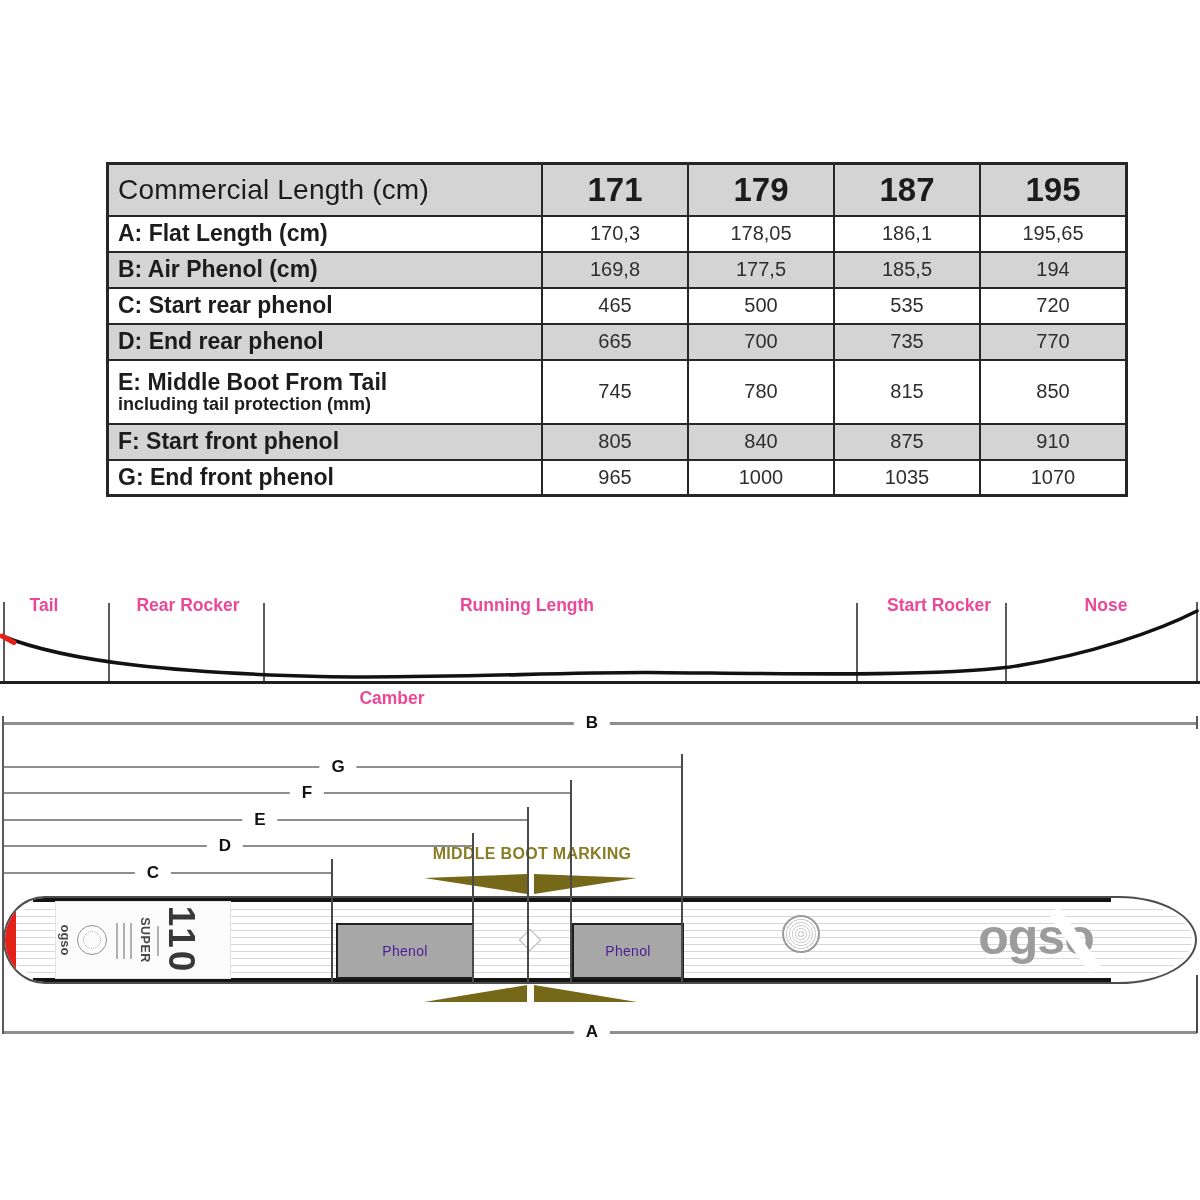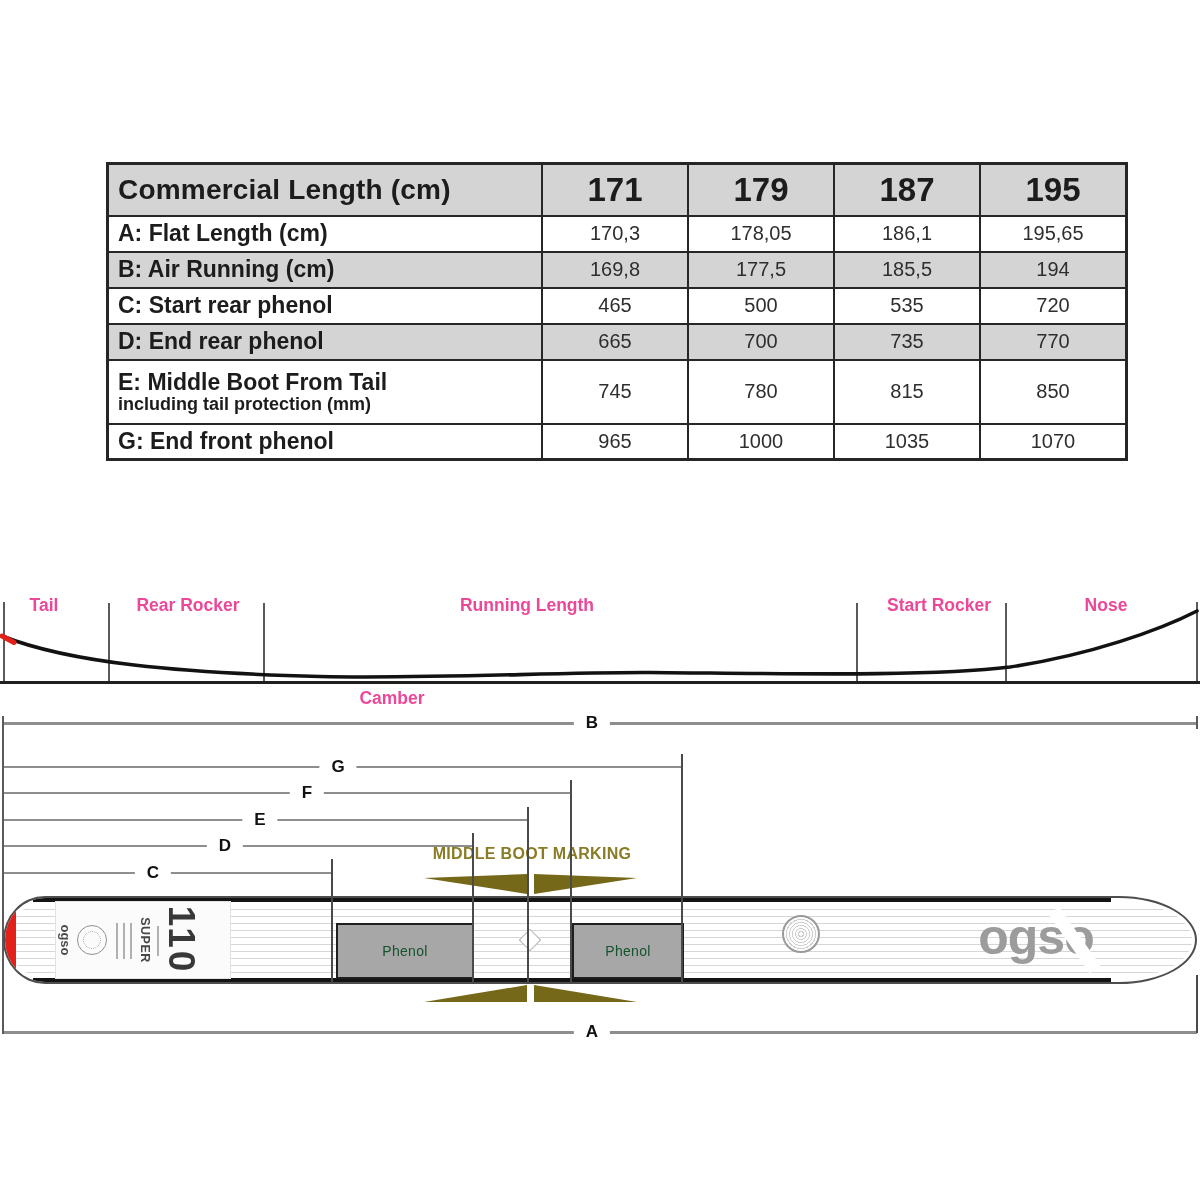--- a/index.html
+++ b/index.html
@@ -6,21 +6,21 @@
   .canvas{position:relative;width:1200px;height:1200px;background:#fff;overflow:hidden;
           font-family:"Liberation Sans",sans-serif;color:#1c1c1c;}
 
   
   .spec-table{position:absolute;left:106px;top:162px;width:985px;border-collapse:collapse;
               border:3px solid #262626;table-layout:fixed;}
   .spec-table td{border:2px solid #262626;vertical-align:middle;}
   .spec-table .c0{width:417px;padding:2px 6px 2px 9px;}
   .spec-table .cv{width:142px;text-align:center;}
   .row-head{height:52px;background:#d4d4d4;}
-  .row-head .c0{font-size:28px;font-weight:bold;letter-spacing:.2px;}
+  .row-head .c0{font-size:28px;font-weight:normal;letter-spacing:.2px;}
   .row-head .cv{font-size:33px;font-weight:bold;}
   .r{height:36px;}
   .r .c0{font-size:23px;font-weight:bold;}
   .r .cv{font-size:20px;color:#2e2e2e;}
   .r.shaded{background:#d4d4d4;}
   .r.tall{height:64px;}
   .sub{display:block;font-size:18px;font-weight:bold;margin-top:-2px;}
 
   
   .hline{position:absolute;height:2px;background:#8e8e8e;}
@@ -62,21 +62,21 @@
   .t-circle::after{content:"";position:absolute;inset:5px;border:1px dotted #a5a5a5;border-radius:50%;}
   .fineline{position:absolute;top:21px;width:1.5px;height:36px;background:#b0b0b0;}
   .fl1{left:60px;}.fl2{left:67px;}.fl3{left:74px;}.fl4{left:101px;height:30px;top:24px;}
   .t-super{left:82px;top:50%;transform:translateY(-50%);font-size:12.5px;font-weight:bold;
            color:#474747;letter-spacing:.5px;}
   .t-110{left:104px;top:50%;transform:translateY(-50%);font-size:37px;font-weight:bold;
          color:#383838;letter-spacing:3px;}
   .phenol{position:absolute;top:25px;height:56px;background:#a7a7a7;border:2px solid #1f1f1f;
           box-sizing:border-box;display:flex;align-items:center;justify-content:center;}
   .ph1{left:331px;width:138px;} .ph2{left:567px;width:112px;}
-  .phenol span{color:#14532d;font-size:14px;letter-spacing:.3px;}
+  .phenol span{color:#4c1d95;font-size:14px;letter-spacing:.3px;}
   .boot-diamond{position:absolute;left:517px;top:34px;width:14px;height:14px;border:1px solid #b2b2b2;
           transform:rotate(45deg);background:#fff;}
   .ski-badge{position:absolute;left:777px;top:17px;width:38px;height:38px;border:2px solid #9b9b9b;
           border-radius:50%;box-sizing:border-box;
           background:repeating-radial-gradient(circle at 50% 50%,#fdfdfd 0 2px,#cfcfcf 2px 3px);}
   .nose-brand{position:absolute;left:966px;top:10px;width:130px;height:62px;
           font-size:50px;font-weight:bold;color:#9c9c9c;letter-spacing:-1px;line-height:58px;
           text-align:center;}
   .brand-slash{position:absolute;left:1063px;top:6px;width:13px;height:72px;background:#fff;
           transform:rotate(-35deg);}
@@ -98,21 +98,21 @@
       <td class="cv">195</td>
     </tr>
     <tr class="r">
       <td class="c0">A: Flat Length (cm)</td>
       <td class="cv">170,3</td>
       <td class="cv">178,05</td>
       <td class="cv">186,1</td>
       <td class="cv">195,65</td>
     </tr>
     <tr class="r shaded">
-      <td class="c0">B: Air Running (cm)</td>
+      <td class="c0">B: Air Phenol (cm)</td>
       <td class="cv">169,8</td>
       <td class="cv">177,5</td>
       <td class="cv">185,5</td>
       <td class="cv">194</td>
     </tr>
     <tr class="r">
       <td class="c0">C: Start rear phenol</td>
       <td class="cv">465</td>
       <td class="cv">500</td>
       <td class="cv">535</td>
@@ -124,20 +124,27 @@
       <td class="cv">700</td>
       <td class="cv">735</td>
       <td class="cv">770</td>
     </tr>
     <tr class="r tall">
       <td class="c0"><span>E: Middle Boot From Tail</span><span class="sub">including tail protection (mm)</span></td>
       <td class="cv">745</td>
       <td class="cv">780</td>
       <td class="cv">815</td>
       <td class="cv">850</td>
+    </tr>
+    <tr class="r shaded">
+      <td class="c0">F: Start front phenol</td>
+      <td class="cv">805</td>
+      <td class="cv">840</td>
+      <td class="cv">875</td>
+      <td class="cv">910</td>
     </tr>
     <tr class="r">
       <td class="c0">G: End front phenol</td>
       <td class="cv">965</td>
       <td class="cv">1000</td>
       <td class="cv">1035</td>
       <td class="cv">1070</td>
     </tr>
   </tbody>
     </table>

